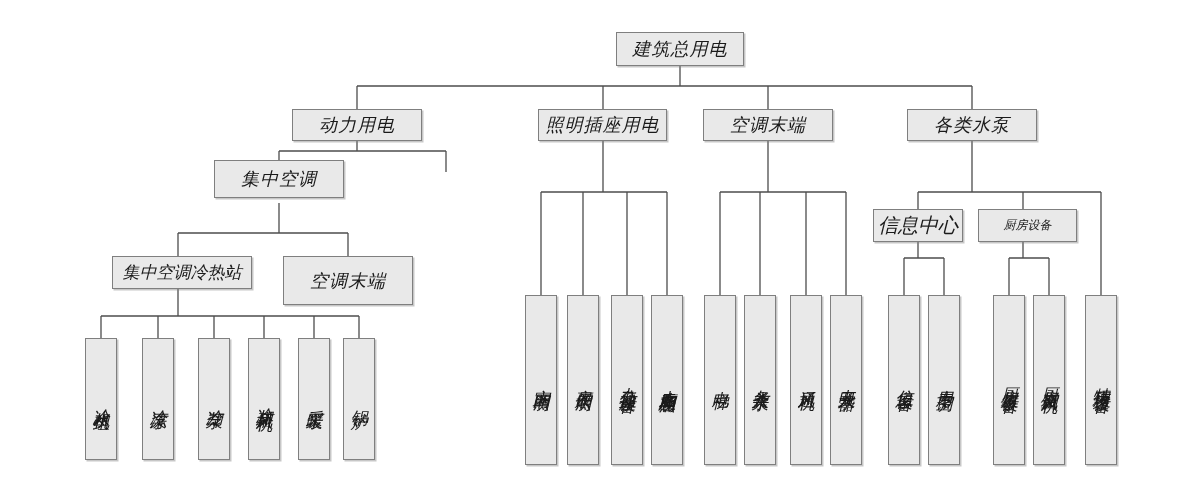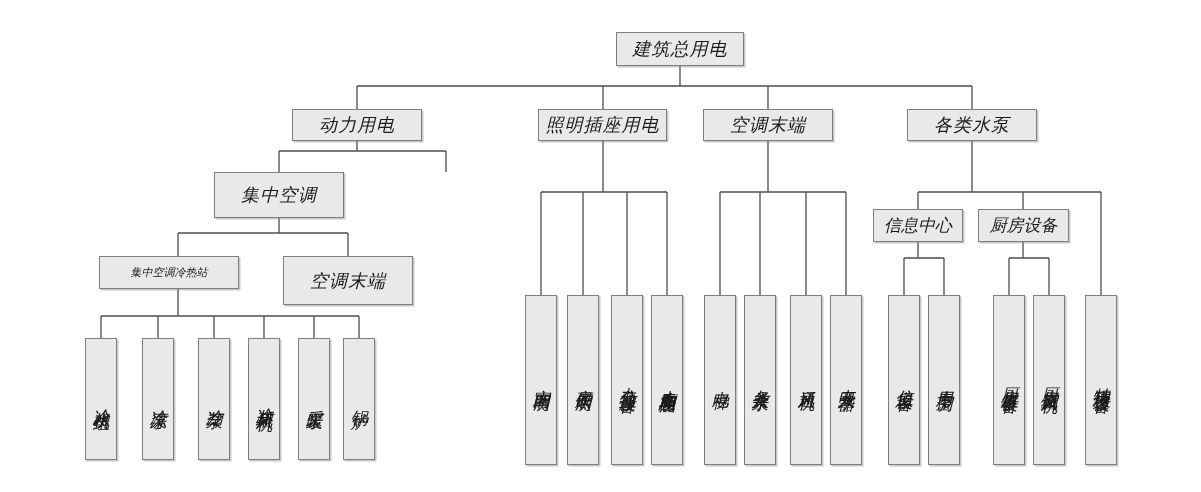--- a/index.html
+++ b/index.html
@@ -55,26 +55,26 @@
     </g>
   </svg>
 
   <div class="box" style="left:616px;top:32px;width:128px;height:34px">建筑总用电</div>
 
   <div class="box" style="left:292px;top:109px;width:130px;height:32px">动力用电</div>
   <div class="box" style="left:538px;top:109px;width:129px;height:32px">照明插座用电</div>
   <div class="box" style="left:703px;top:109px;width:130px;height:32px">空调末端</div>
   <div class="box" style="left:907px;top:109px;width:130px;height:32px">各类水泵</div>
 
-  <div class="box" style="left:214px;top:172px;width:130px;height:46px">集中空调</div>
-  <div class="box" style="left:99px;top:256px;width:140px;height:33px;font-size:11px;letter-spacing:0">集中空调冷热站</div>
+  <div class="box" style="left:214px;top:160px;width:130px;height:38px">集中空调</div>
+  <div class="box" style="left:112px;top:256px;width:140px;height:33px;font-size:17px;letter-spacing:0">集中空调冷热站</div>
   <div class="box" style="left:283px;top:256px;width:130px;height:49px">空调末端</div>
 
-  <div class="box" style="left:873px;top:209px;width:90px;height:33px;font-size:17px;letter-spacing:0">信息中心</div>
-  <div class="box" style="left:978px;top:209px;width:91px;height:33px;font-size:17px;letter-spacing:0">厨房设备</div>
+  <div class="box" style="left:873px;top:209px;width:90px;height:33px;font-size:20px;letter-spacing:0">信息中心</div>
+  <div class="box" style="left:978px;top:209px;width:99px;height:33px;font-size:12px;letter-spacing:0">厨房设备</div>
 
   <div class="box vbox" style="left:85px;top:338px;width:32px;height:122px">冷水机组</div>
   <div class="box vbox" style="left:142px;top:338px;width:32px;height:122px">冷冻泵</div>
   <div class="box vbox" style="left:198px;top:338px;width:32px;height:122px">冷却泵</div>
   <div class="box vbox" style="left:248px;top:338px;width:32px;height:122px">冷却塔风机</div>
   <div class="box vbox" style="left:298px;top:338px;width:32px;height:122px">采暖泵</div>
   <div class="box vbox" style="left:343px;top:338px;width:32px;height:122px">锅炉</div>
 
   <div class="box vbox" style="left:525px;top:295px;width:32px;height:170px">室内照明</div>
   <div class="box vbox" style="left:567px;top:295px;width:32px;height:170px">夜景照明</div>

